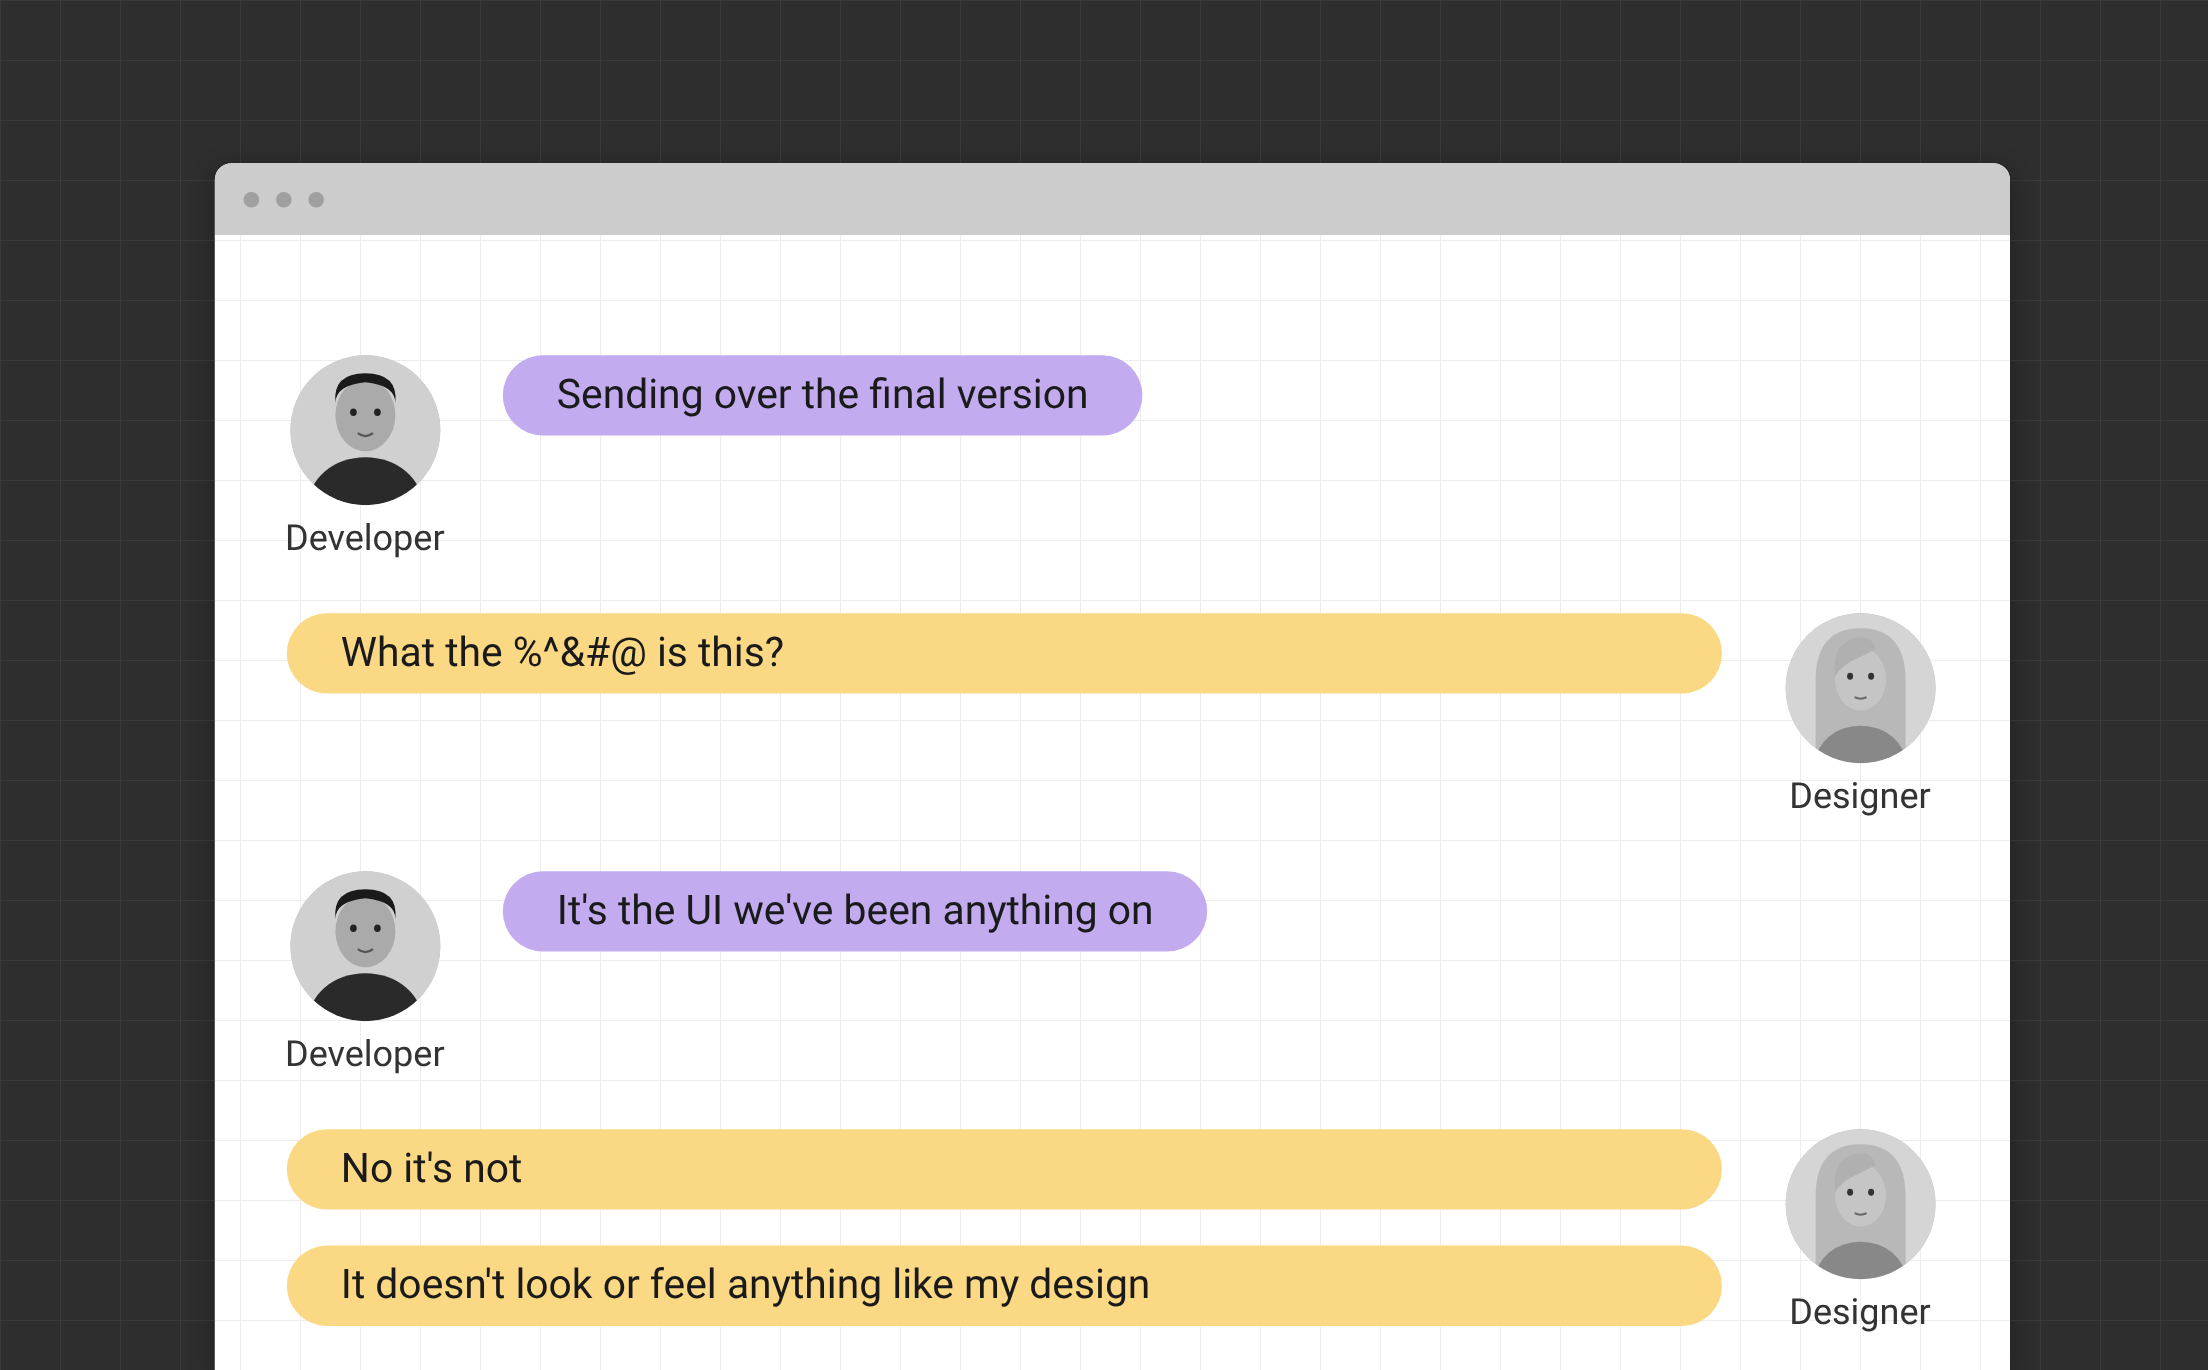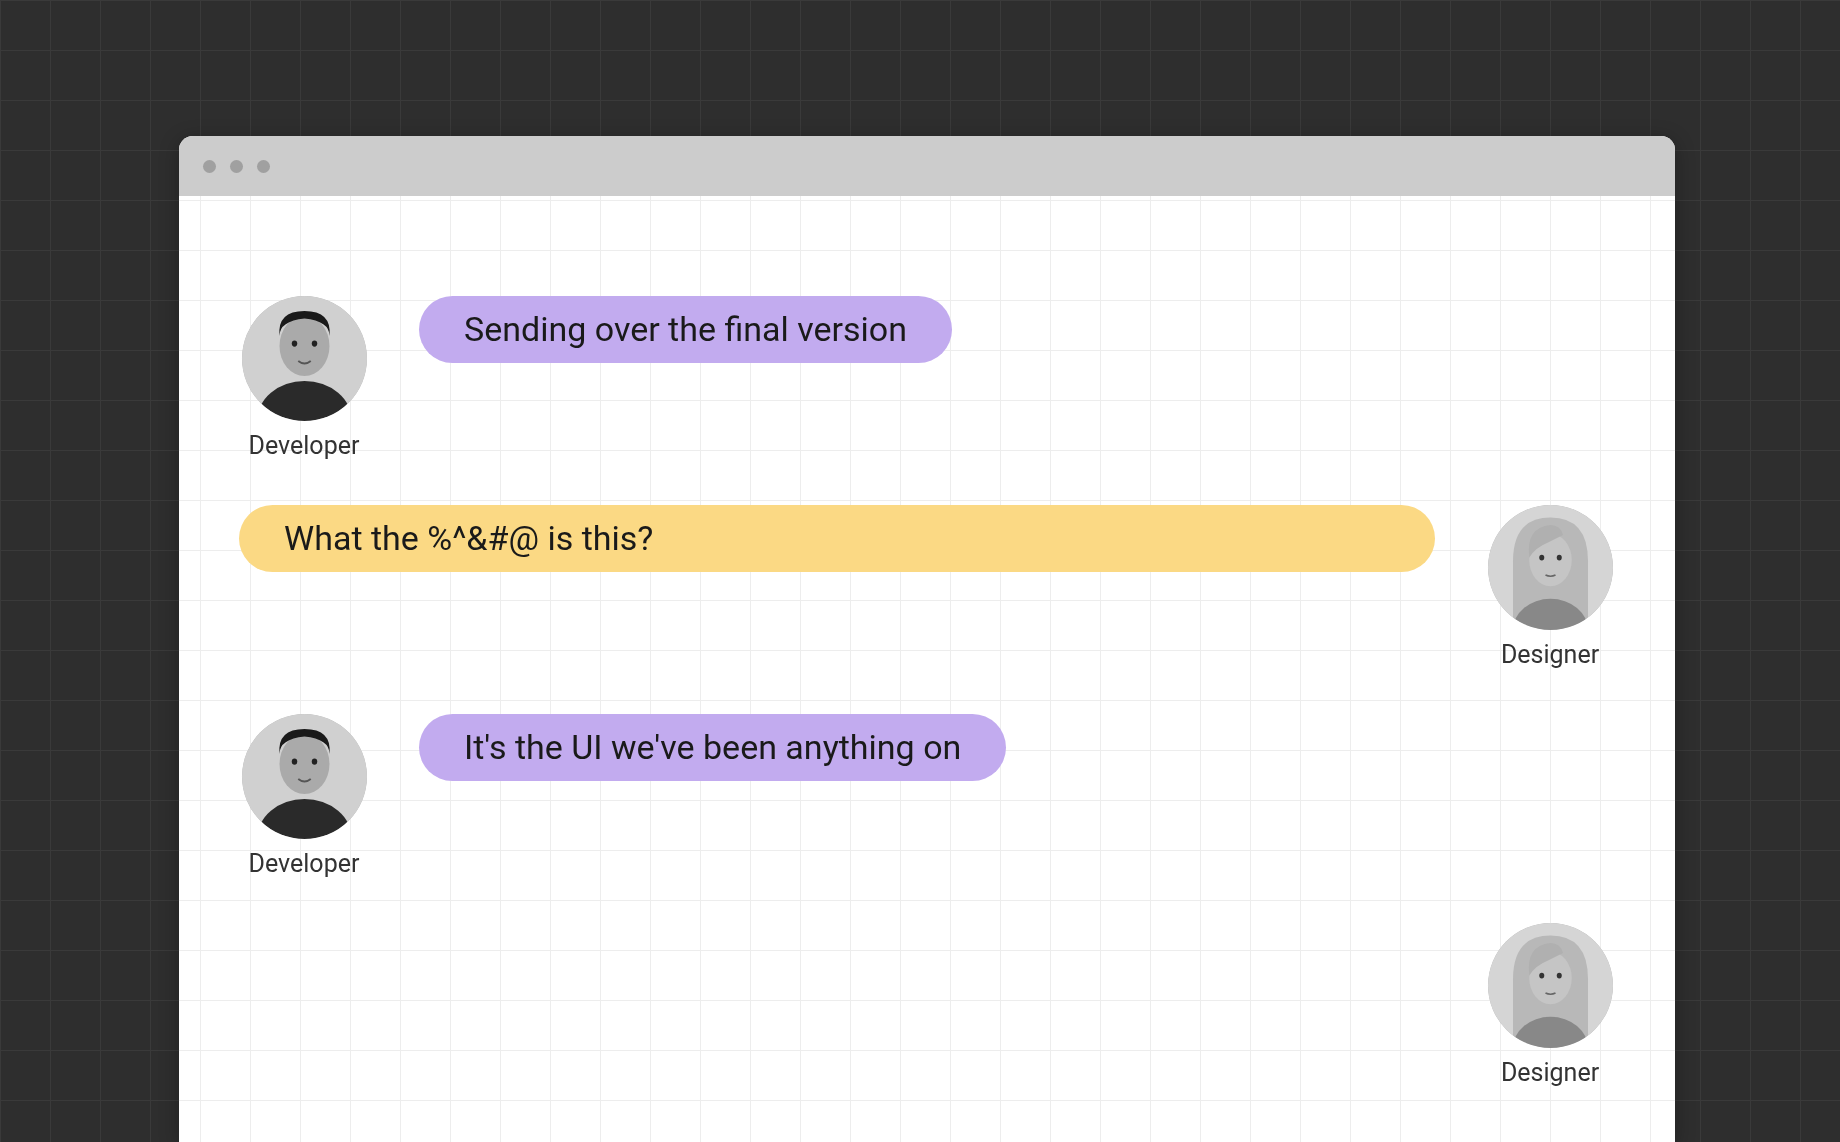--- a/index.html
+++ b/index.html
@@ -93,21 +93,21 @@
     position: relative;
     margin-bottom: 10px;
   }
   
   .avatar svg {
     width: 100%;
     height: 100%;
   }
   
   .role-label {
-    font-size: 25px;
+    font-size: 30px;
     color: #333;
   }
   
   .bubble-col {
     flex: 1;
     display: flex;
     flex-direction: column;
     gap: 30px;
   }
   
@@ -248,17 +248,19 @@
               <path d="M 33 42 Q 30 18 50 16 Q 58 16 60 24 L 48 30 Q 38 34 33 42 Z" fill="#b0b0b0"></path>
               <ellipse cx="43" cy="42" rx="2" ry="2.3" fill="#333"></ellipse>
               <ellipse cx="57" cy="42" rx="2" ry="2.3" fill="#333"></ellipse>
               <path d="M 46 56 Q 50 58 54 56" stroke="#666" stroke-width="1.3" fill="none"></path>
             </g>
           </svg>
         </div>
         <div class="role-label">Designer</div>
       </div>
       <div class="bubble-col">
+        <div class="bubble yellow">No it's not</div>
+        <div class="bubble yellow">It doesn't look or feel anything like my design</div>
       </div>
     </div>
 
   </div>
 </div>
 
 </body></html>

